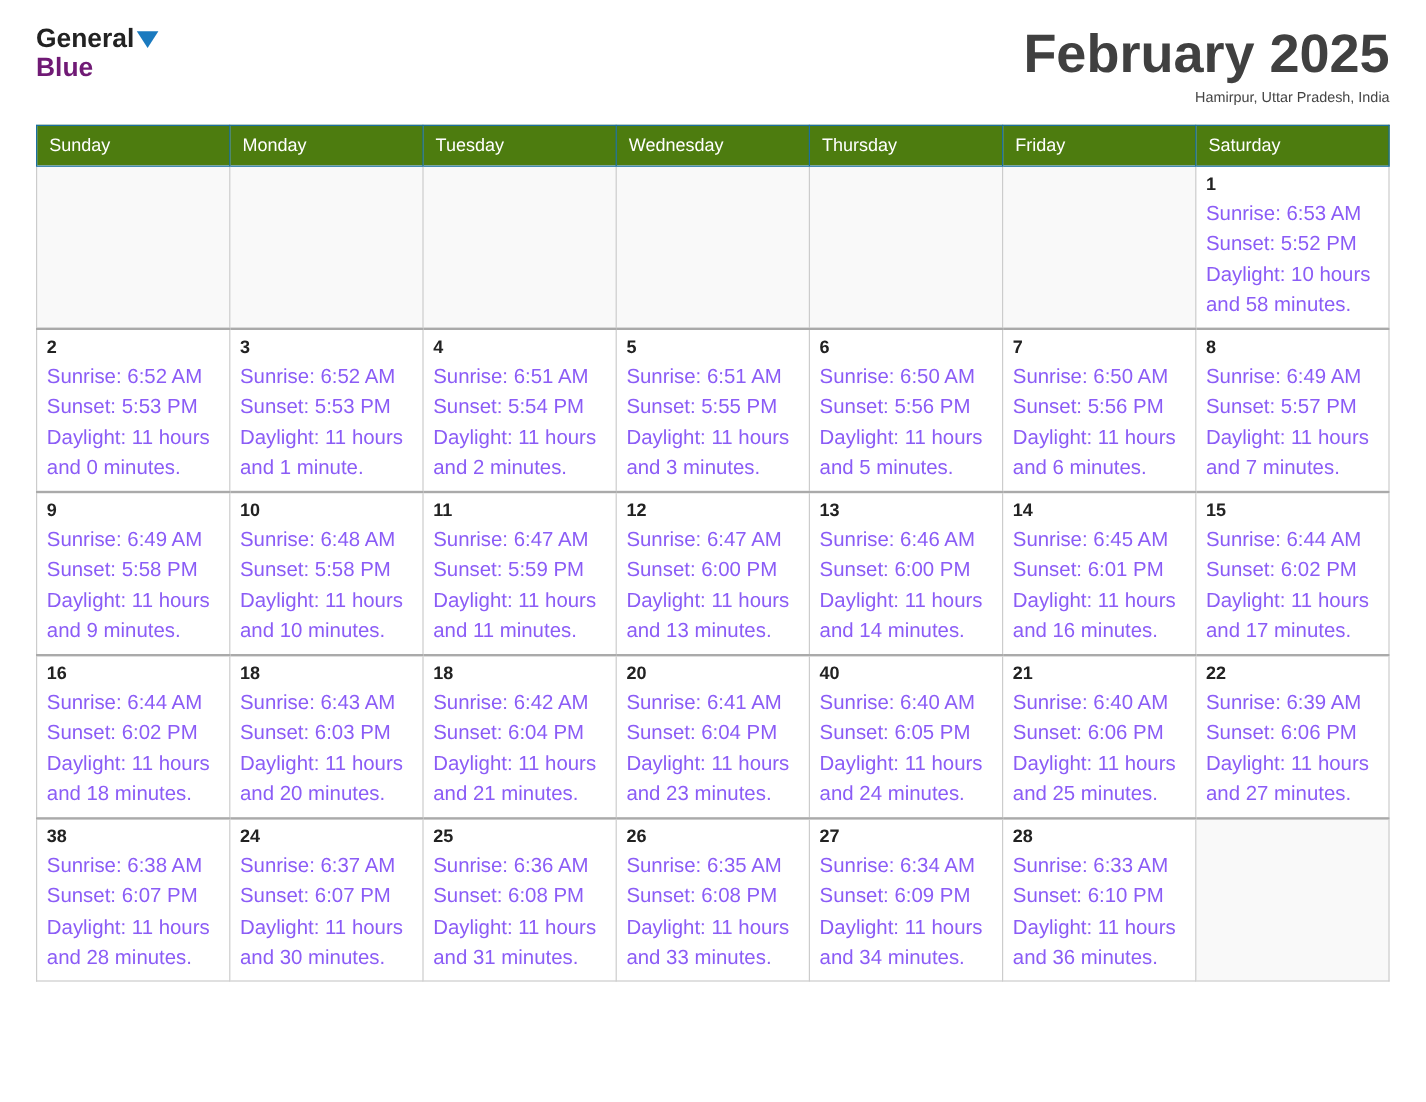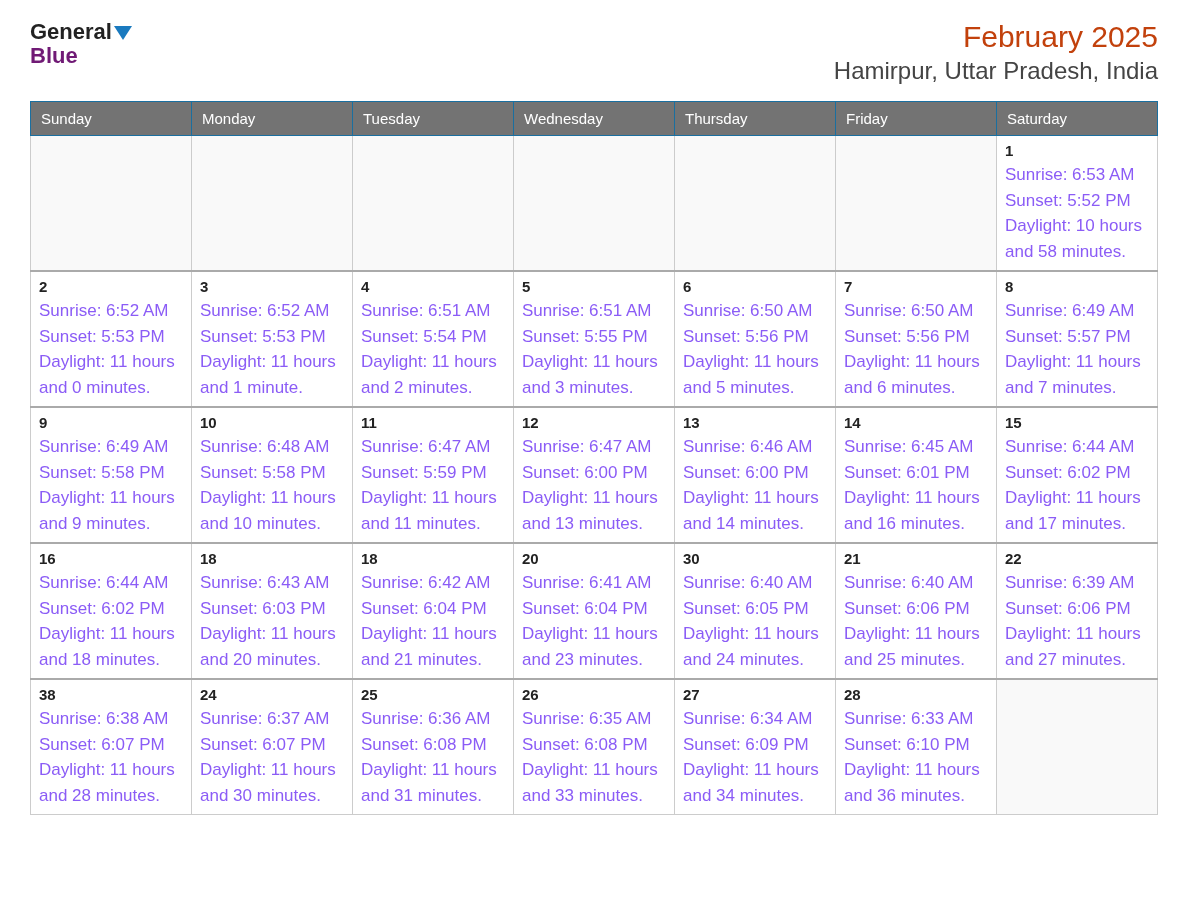--- a/index.html
+++ b/index.html
@@ -42,37 +42,37 @@
       border-top: 14px solid #1a7abf;
       margin-left: 2px;
       vertical-align: middle;
       position: relative;
       top: -2px;
     }
     .title-block {
       text-align: right;
     }
     .month-title {
-      font-size: 30px;
-      font-weight: normal;
-      color: #c2410c;
+      font-size: 45px;
+      font-weight: bold;
+      color: #404040;
       line-height: 1.1;
     }
     .location-title {
-      font-size: 24px;
+      font-size: 12px;
       color: #444;
       margin-top: 4px;
     }
     .calendar-table {
       width: 100%;
       border-collapse: collapse;
       table-layout: fixed;
     }
     .calendar-table th {
-      background: #737373;
+      background: #4d7c0f;
       color: #fff;
       text-align: left;
       padding: 8px 10px;
       font-size: 15px;
       font-weight: normal;
       border: 1px solid #1a6fa0;
     }
     .calendar-table td {
       vertical-align: top;
       border: 1px solid #ccc;
@@ -215,21 +215,21 @@
         </td>
         <td>
           <span class="day-number">18</span>
           <div class="day-info">Sunrise: 6:42 AM<br>Sunset: 6:04 PM<br>Daylight: 11 hours<br>and 21 minutes.</div>
         </td>
         <td>
           <span class="day-number">20</span>
           <div class="day-info">Sunrise: 6:41 AM<br>Sunset: 6:04 PM<br>Daylight: 11 hours<br>and 23 minutes.</div>
         </td>
         <td>
-          <span class="day-number">30</span>
+          <span class="day-number">40</span>
           <div class="day-info">Sunrise: 6:40 AM<br>Sunset: 6:05 PM<br>Daylight: 11 hours<br>and 24 minutes.</div>
         </td>
         <td>
           <span class="day-number">21</span>
           <div class="day-info">Sunrise: 6:40 AM<br>Sunset: 6:06 PM<br>Daylight: 11 hours<br>and 25 minutes.</div>
         </td>
         <td>
           <span class="day-number">22</span>
           <div class="day-info">Sunrise: 6:39 AM<br>Sunset: 6:06 PM<br>Daylight: 11 hours<br>and 27 minutes.</div>
         </td>

